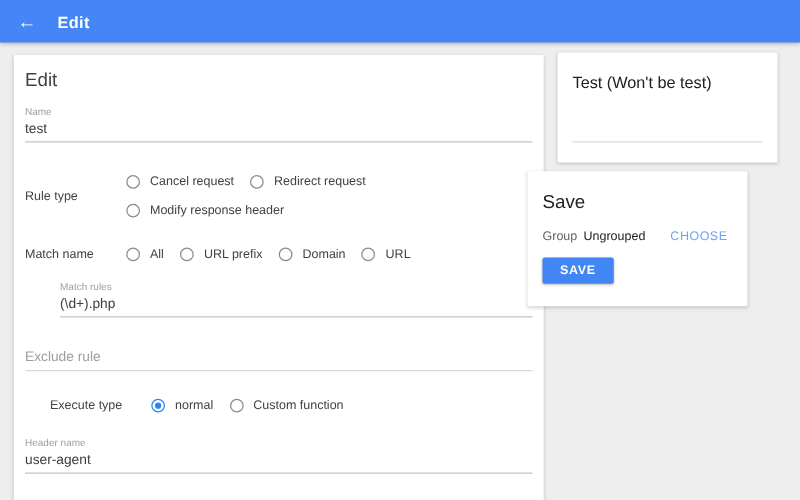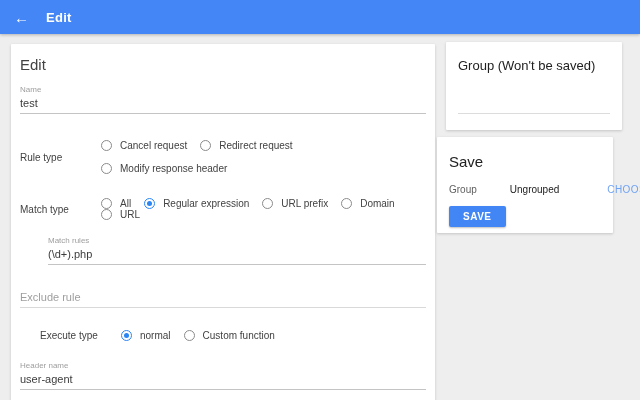--- a/index.html
+++ b/index.html
@@ -59,25 +59,25 @@
     position:absolute;left:446px;top:42px;width:176px;height:88px;
     padding:12px;box-sizing:border-box;
   }
   .test-title{font-size:13px;font-weight:normal;color:#212121;margin:4px 0 0;}
   .test-input{
     position:absolute;left:12px;right:12px;bottom:16px;
     border:none;border-bottom:1px solid #dcdcdc;background:transparent;
     font-size:11px;padding:2px 0;outline:none;
   }
   .save-card{
-    position:absolute;left:437px;top:137px;width:176px;height:96px;
+    position:absolute;left:422px;top:137px;width:176px;height:108px;
     padding:12px;box-sizing:border-box;
   }
   .save-title{font-size:15px;font-weight:normal;color:#212121;margin:4px 0 0;}
-  .group-row{display:flex;align-items:center;margin-top:14px;font-size:10px;gap:28px;}
+  .group-row{display:flex;align-items:center;margin-top:14px;font-size:10px;}
   .group-label{color:#616161;}
   .group-value{color:#212121;margin-left:5px;}
   .choose-link{color:#6fa3f5;margin-left:20px;letter-spacing:.4px;cursor:pointer;}
   .save-btn{
     margin-top:11px;display:inline-block;background:#4285f4;color:#fff;
     border:none;border-radius:2px;padding:5px 14px;
     font-family:"Liberation Sans",sans-serif;
     font-size:10px;font-weight:bold;letter-spacing:.5px;cursor:pointer;
     box-shadow:0 1px 2px rgba(0,0,0,.25);
   }  .mt12{margin-top:12px;} .mt16{margin-top:16px;margin-left:28px;}
@@ -115,29 +115,25 @@
       <div class="opts">
         <label class="opt">
           <span class="rc"></span>
           <span class="ol">Modify response header</span>
         </label>
       </div>
     </div>
   </div>
 
   <div class="row mt24">
-    <div class="row-label">Match type</div>
+    <div class="row-label">Match name</div>
     <div class="opts">
       <label class="opt">
         <span class="rc"></span>
         <span class="ol">All</span>
-      </label>
-      <label class="opt checked">
-        <span class="rc"></span>
-        <span class="ol">Regular expression</span>
       </label>
       <label class="opt">
         <span class="rc"></span>
         <span class="ol">URL prefix</span>
       </label>
       <label class="opt">
         <span class="rc"></span>
         <span class="ol">Domain</span>
       </label>
       <label class="opt">
@@ -171,21 +167,21 @@
   </div>
 
   <div class="field mt20">
     <div class="field-label">Header name</div>
     <input class="line-input" value="user-agent" style="">
   </div>
 
 </div>
 
 <div class="card test-card">
-  <h2 class="test-title">Group (Won't be saved)</h2>
+  <h2 class="test-title">Test (Won't be test)</h2>
   <input class="test-input" value="" style="">
 </div>
 
 <div class="card save-card">
   <h2 class="save-title">Save</h2>
   <div class="group-row">
     <span class="group-label">Group</span>
     <span class="group-value">Ungrouped</span>
     <span class="choose-link">CHOOSE</span>
   </div>

